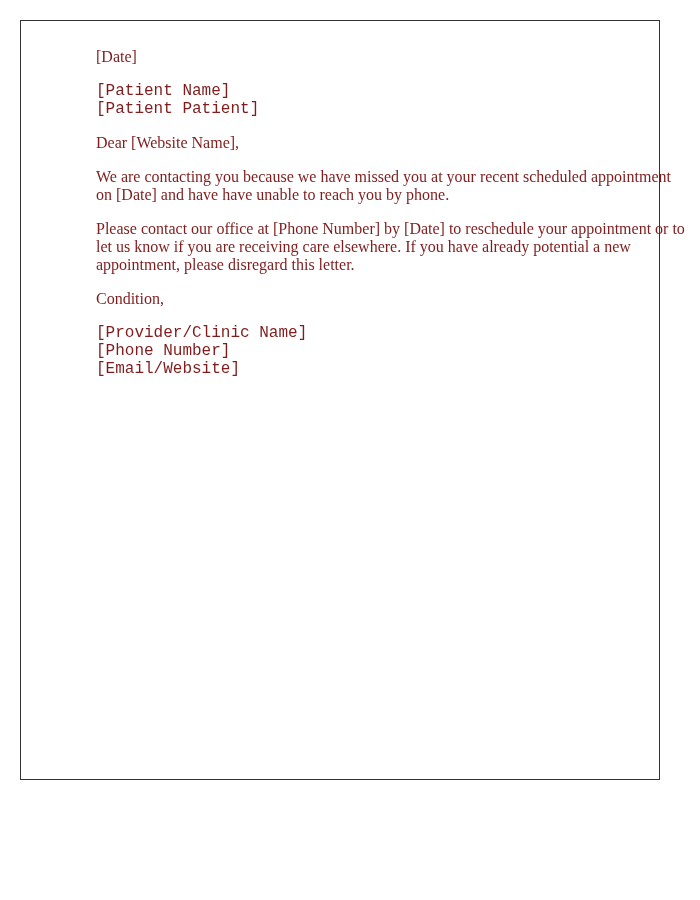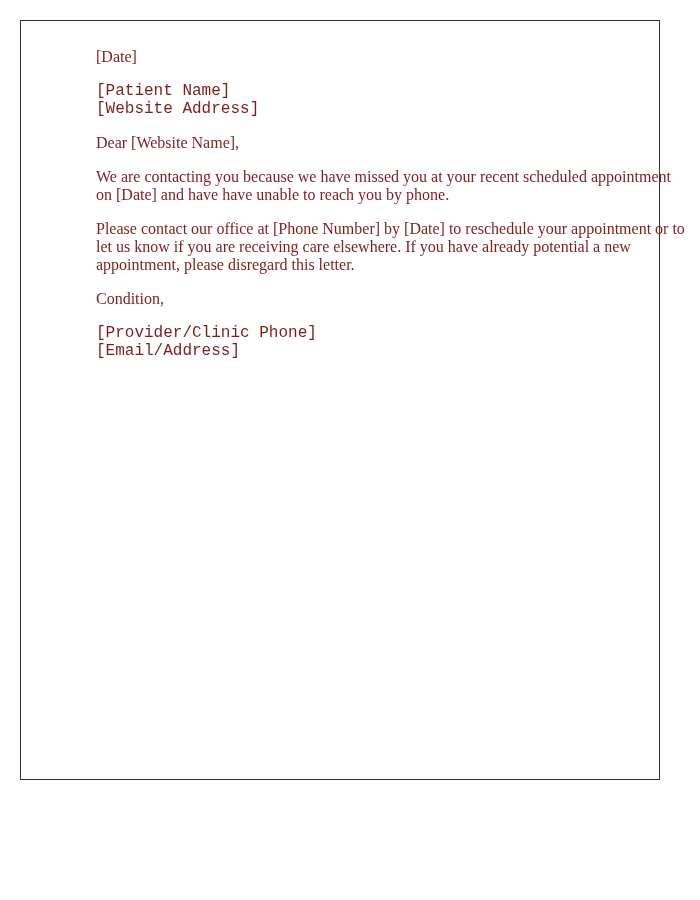--- a/index.html
+++ b/index.html
@@ -27,28 +27,29 @@
   </style>
 </head>
 <body>
 
 <div class="page">
   <div class="content">
     <div class="block">[Date]</div>
 
     <div class="block">
       <span class="line">[Patient Name]</span>
-      <span class="line">[Website Address]</span>
+      <span class="line">[Patient Patient]</span>
     </div>
 
     <div class="block">Dear [Website Name],</div>
 
     <div class="block">We are contacting you because we have missed you at your recent scheduled appointment on [Date] and have have unable to reach you by phone.</div>
     <div class="block">Please contact our office at [Phone Number] by [Date] to reschedule your appointment or to let us know if you are receiving care elsewhere. If you have already potential a new appointment, please disregard this letter.</div>
 
     <div class="block">Condition,</div>
 
     <div class="block">
-      <span class="line">[Provider/Clinic Phone]</span>
-      <span class="line">[Email/Address]</span>
+      <span class="line">[Provider/Clinic Name]</span>
+      <span class="line">[Phone Number]</span>
+      <span class="line">[Email/Website]</span>
     </div>
   </div>
 </div>
 
 </body></html>

